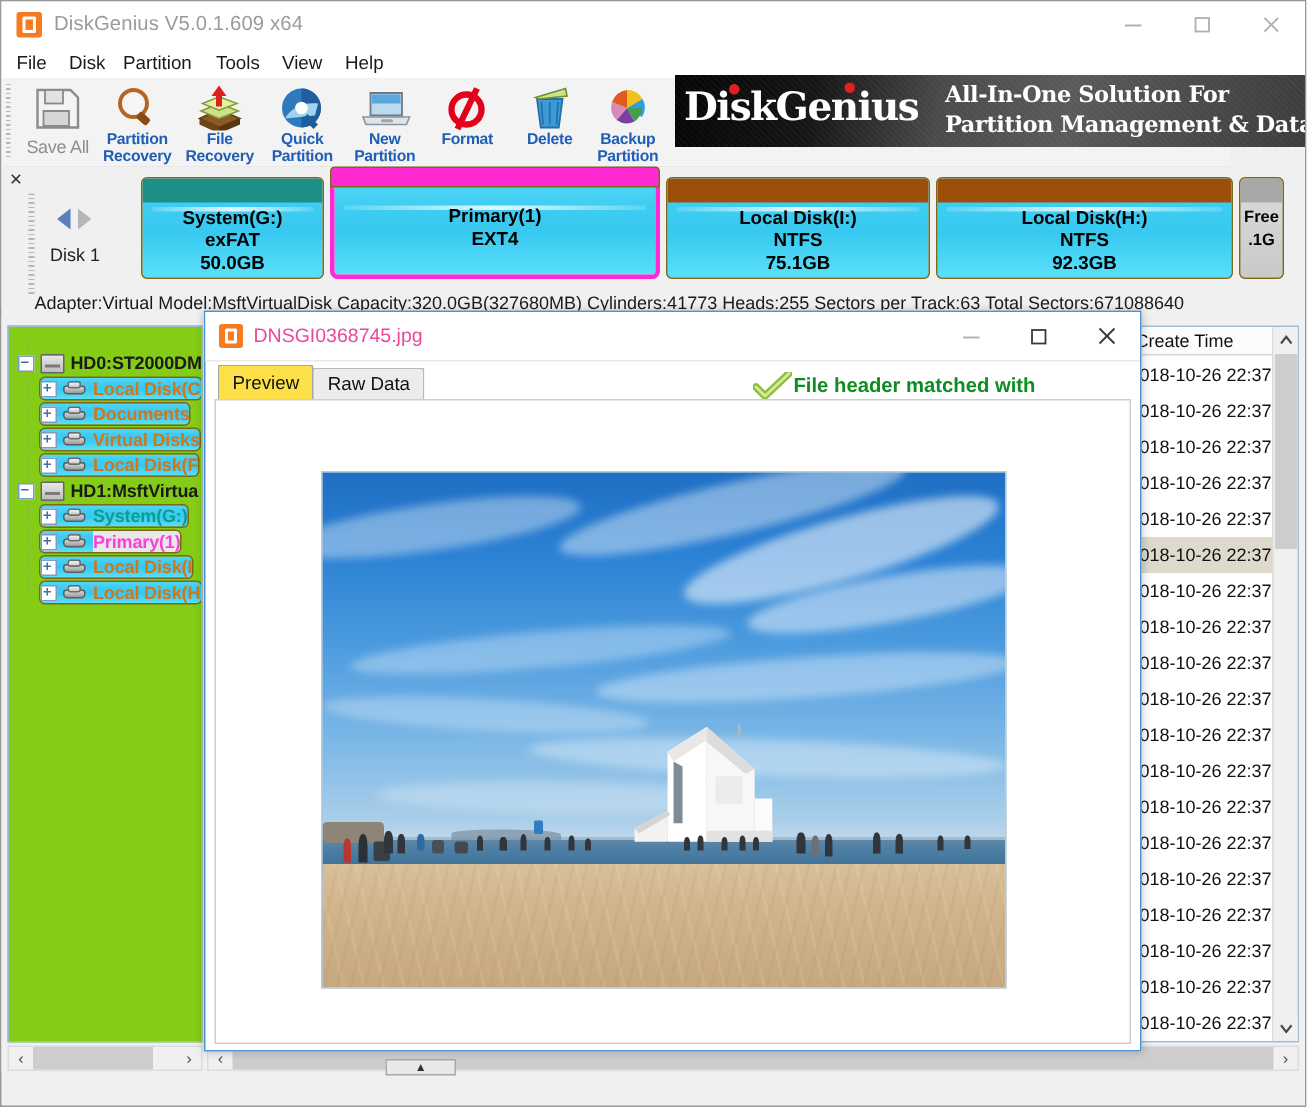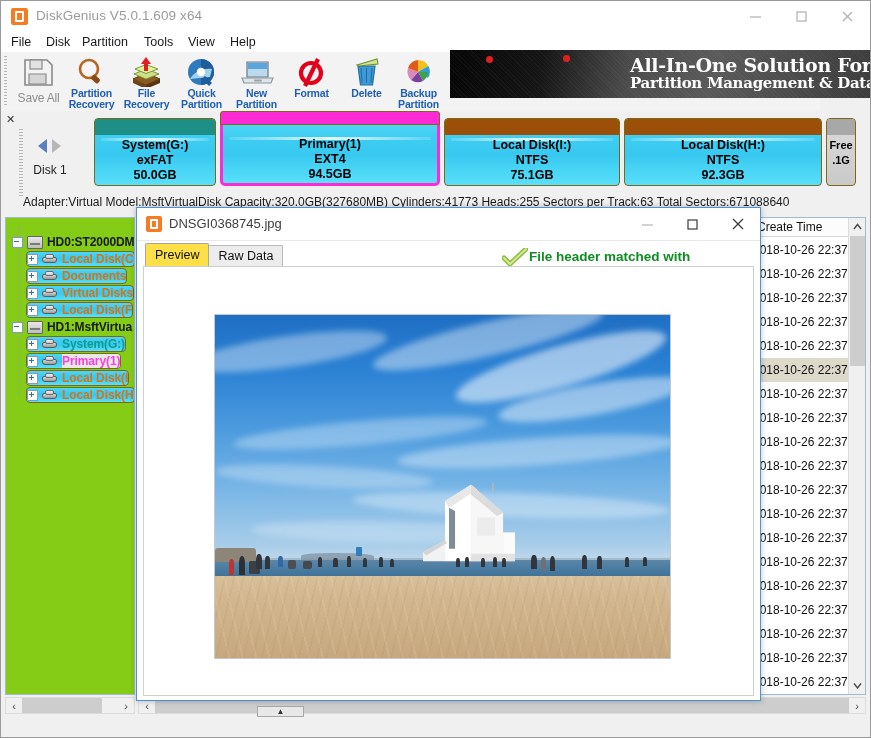--- a/index.html
+++ b/index.html
@@ -44,21 +44,21 @@
 
   
   .banner{position:absolute;left:449px;top:49px;width:420px;height:48px;
      background:linear-gradient(100deg,#050505 0%,#151515 22%,#4a4a4a 42%,#5a5a5a 62%,#3c3c3c 100%);
      overflow:hidden;}
   .banner:before{content:"";position:absolute;inset:0;
      background:repeating-linear-gradient(45deg,rgba(255,255,255,.035) 0 1px,transparent 1px 3px);}
   .bn-logo{position:absolute;left:6px;top:7px;font-size:26px;font-weight:bold;color:#fff;
            font-family:"DejaVu Serif","Liberation Serif",serif;letter-spacing:-1px;}
   .bn-dot{position:absolute;width:7px;height:7px;border-radius:50%;background:#e02020;}
-  .bn-l1{position:absolute;left:180px;top:4px;font-size:19px;font-weight:bold;color:#fff;
+  .bn-l1{position:absolute;left:180px;top:4px;font-size:15px;font-weight:bold;color:#fff;
          font-family:"DejaVu Serif","Liberation Serif",serif;letter-spacing:-.3px;white-space:nowrap;}
   .bn-l2{position:absolute;left:180px;top:24px;font-size:15px;font-weight:bold;color:#fff;
          font-family:"DejaVu Serif","Liberation Serif",serif;letter-spacing:-.3px;white-space:nowrap;}
 
   
   .diskbar{position:absolute;left:0;top:110px;width:869px;height:96px;background:#f0f0f0;}
   .db-close{position:absolute;left:5px;top:2px;font-size:11px;font-weight:bold;color:#333;cursor:default;}
   .db-grip{position:absolute;left:18px;top:18px;width:4px;height:68px;
       background:repeating-linear-gradient(to bottom,#b7b7b7 0 1px,transparent 1px 3px);}
   .db-nav{position:absolute;left:26px;top:26px;width:44px;height:18px;display:flex;gap:5px;
@@ -132,21 +132,21 @@
 
   
   .dlg{position:absolute;left:135px;top:206px;width:625px;height:494px;
        background:#fff;border:1px solid #4a93d9;box-sizing:border-box;
        box-shadow:0 0 6px rgba(0,0,0,.25);}
   .dlg-title{position:absolute;left:0;top:0;right:0;height:32px;background:#fff;
              border-bottom:1px solid #e9e9e9;}
   .dlg-icon{position:absolute;left:9px;top:8px;width:16px;height:16px;background:#f57c20;border-radius:2px;}
   .dlg-icon:after{content:"";position:absolute;left:4px;top:3px;width:8px;height:10px;
              border:2px solid #fff;border-radius:1px;box-sizing:border-box;}
-  .dlg-name{position:absolute;left:32px;top:8px;font-size:13px;color:#404040;white-space:nowrap;}
+  .dlg-name{position:absolute;left:32px;top:8px;font-size:13px;color:#ec4899;white-space:nowrap;}
   .dlg-btns{position:absolute;right:0;top:0;height:32px;display:flex;}
   .dlg-btn{width:45px;height:32px;display:flex;align-items:center;justify-content:center;
            color:#3a3a3a;cursor:default;}
   .dlg-btn.min{color:#b5b5b5;}
   .tabs{position:absolute;left:8px;top:36px;height:22px;display:flex;align-items:flex-end;}
   .tab{height:20px;line-height:20px;padding:0 9px;font-size:12.5px;color:#111;
        border:1px solid #b9b9b9;border-bottom:none;background:#ececec;
        border-radius:2px 2px 0 0;cursor:default;margin-right:-1px;}
   .tab.active{background:#fde047;height:22px;line-height:22px;border-color:#a6a6a6;position:relative;z-index:2;}
   .matchmsg{position:absolute;left:392px;top:41px;font-size:13.5px;font-weight:bold;
@@ -316,20 +316,21 @@
           <path d="M15 15l-7 8A12 12 0 0 1 5 11z" fill="#d98ab8"></path>
           <path d="M15 15L5 11a12 12 0 0 1 10-8z" fill="#e05a1e"></path>
         </svg>
       </div>
       <div class="lb" style="white-space:pre">Backup
 Partition</div>
     </div>
   </div>
 
   <div class="banner">
+    <div class="bn-logo">DiskGenius</div>
     <div class="bn-dot" style="left:36px;top:6px"></div>
     <div class="bn-dot" style="left:113px;top:5px"></div>
     <div class="bn-l1">All-In-One Solution For</div>
     <div class="bn-l2">Partition Management &amp; Data </div>
   </div>
 
   <div class="diskbar">
     <div class="db-close">✕</div>
     <div class="db-grip"></div>
     <div class="db-nav">
@@ -347,21 +348,20 @@
           <div>exFAT</div>
           <div>50.0GB</div>
         </div>
       </div>
 
       <div class="part selected" style="left:126px;width:220px">
         <div class="sheen" style="top:16px"></div>
         <div class="txt" style="top:16px">
           <div>Primary(1)</div>
           <div>EXT4</div>
-          <div>94.5GB</div>
         </div>
       </div>
       <div style="position:absolute;left:126px;top:-7px;width:220px;height:14px;background:#ff2ad4;border:1px solid #7a6a16;box-sizing:border-box;border-radius:3px 3px 0 0;"></div>
 
       <div class="part" style="left:350px;width:176px">
         <div class="cap" style="background:#9b4f08"></div>
         <div class="sheen"></div>
         <div class="txt">
           <div>Local Disk(I:)</div>
           <div>NTFS</div>

